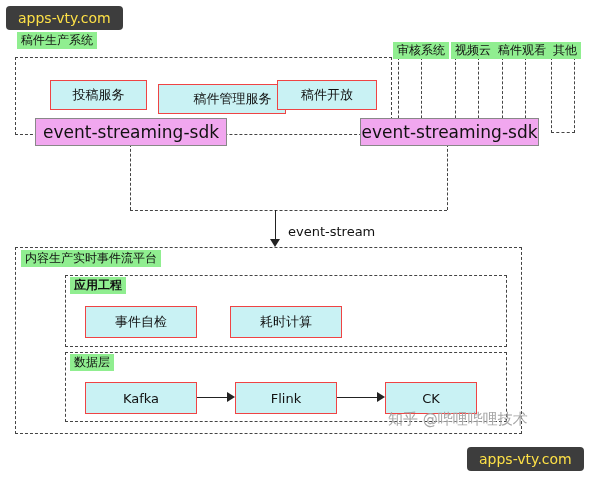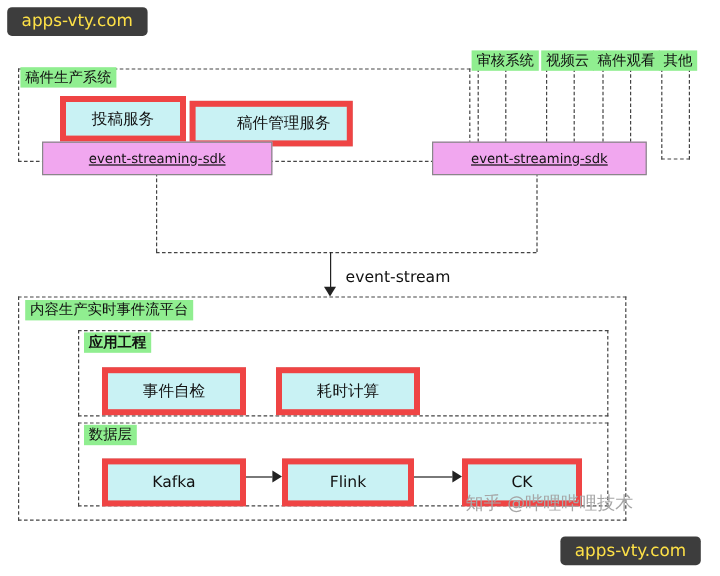--- a/index.html
+++ b/index.html
@@ -13,28 +13,28 @@
     font-size:14px; padding:4px 12px; border-radius:4px; z-index:6;
     white-space:nowrap;
   }
   .chip {
     position:absolute; background:#90ee90; color:#111;
     font-size:12px; line-height:15px; padding:1px 4px; z-index:5;
     white-space:nowrap;
   }
   .dashed-box { position:absolute; border:1.5px dashed #444; z-index:1; background:transparent; }
   .cyan-box {
-    position:absolute; background:#c9f2f4; border:5px solid #ef4444;
+    position:absolute; background:#c9f2f4; border:1px solid #ef4444;
     display:flex; align-items:center; justify-content:center;
     font-size:13px; z-index:3; white-space:nowrap;
   }
   .pink-box {
     position:absolute; background:#f1a7ef; border:1px solid #888;
     display:flex; align-items:center; justify-content:center;
-    font-size:11px; z-index:4; white-space:nowrap;text-decoration:underline;
+    font-size:17px; z-index:4; white-space:nowrap;
   }
   .vline { position:absolute; width:0; border-left:1.5px dashed #444; z-index:2; }
   .hline { position:absolute; height:0; border-top:1.5px dashed #444; z-index:2; }
   .vline-solid { position:absolute; width:0; border-left:1.5px solid #222; z-index:2; }
   .hline-solid { position:absolute; height:0; border-top:1.5px solid #222; z-index:2; }
   .arrow-down {
     position:absolute; width:0; height:0; z-index:2;
     border-left:5px solid transparent; border-right:5px solid transparent;
     border-top:8px solid #222;
   }
@@ -46,26 +46,27 @@
   .flow-label { position:absolute; font-size:13px; color:#111; z-index:2; white-space:nowrap; }
   .credit { position:absolute; font-size:15px; color:#a6a6a6; z-index:5; white-space:nowrap; }
 </style>
 </head>
 <body>
 
 <div class="canvas">
 
   <div class="badge" style="left:6px; top:6px;">apps-vty.com</div>
 
-  <div class="chip" style="left:17px; top:56px;">稿件生产系统</div>
+  <div class="chip" style="left:17px; top:32px;">稿件生产系统</div>
 
   <div class="dashed-box" style="left:15px; top:57px; width:375px; height:76px;"></div>
 
   <div class="cyan-box" style="left:50px; top:80px; width:95px; height:28px;">投稿服务</div>
   <div class="cyan-box" style="left:158px; top:84px; width:105px; height:28px;padding-left:21px;">稿件管理服务</div>
+  <div class="cyan-box" style="left:277px; top:80px; width:98px; height:28px;">稿件开放</div>
 
   <div class="pink-box" style="left:35px; top:118px; width:190px; height:26px;">event-streaming-sdk</div>
 
   <div class="chip" style="left:393px; top:42px;">审核系统</div>
   <div class="chip" style="left:451px; top:42px;">视频云</div>
   <div class="chip" style="left:494px; top:42px;">稿件观看</div>
   <div class="chip" style="left:549px; top:42px;">其他</div>
 
   <div class="dashed-box" style="left:398px; top:57px; width:22px; height:74px;"></div>
   <div class="dashed-box" style="left:455px; top:57px; width:22px; height:74px;"></div>

